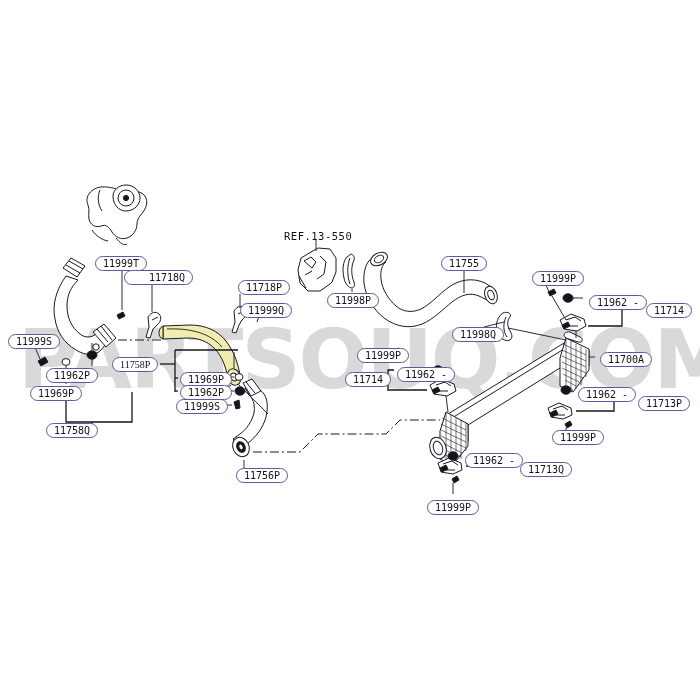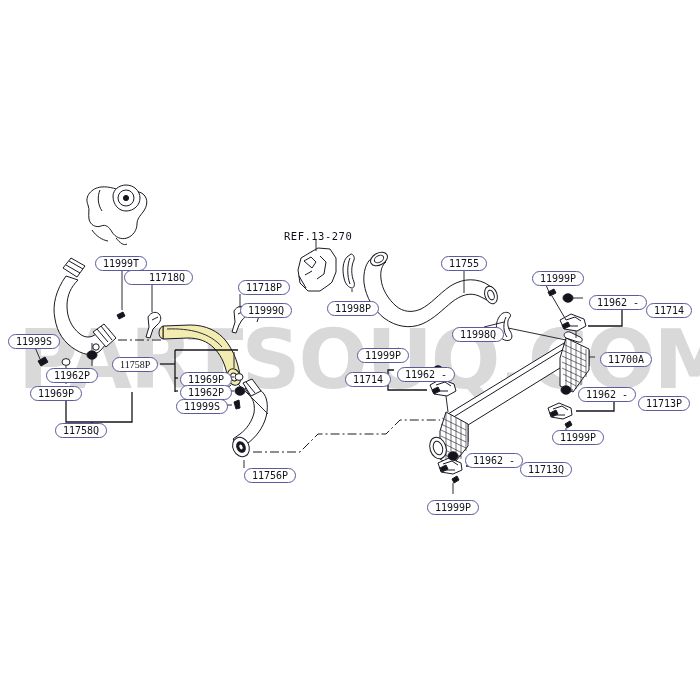--- a/index.html
+++ b/index.html
@@ -360,45 +360,45 @@
       <path class="leader" d="M352 289 L352 292"></path>
       <path class="leader" d="M464 269 L464 293"></path>
       <path class="leader" d="M484 327 L504 322"></path>
       <path class="leader" d="M508 328 L566 340"></path>
       <path class="leader" d="M244 460 L244 468"></path>
       <path class="leader" d="M130 422 L130 422"></path>
     </g>
 
   </svg>
 
-  <div class="ref-text" style="left:284px; top:230px;">REF.13-270</div>
+  <div class="ref-text" style="left:284px; top:230px;">REF.13-550</div>
 
   <div class="label" style="left:95px;  top:256px;">11999T</div>
   <div class="label" style="left:124px; top:270px;padding-left:24px;">11718Q</div>
   <div class="label" style="left:8px;   top:334px;">11999S</div>
   <div class="label" style="left:46px;  top:368px;">11962P</div>
   <div class="label" style="left:30px;  top:386px;">11969P</div>
-  <div class="label" style="left:55px;  top:423px;">11758Q</div>
+  <div class="label" style="left:46px;  top:423px;">11758Q</div>
   <div class="label" style="left:112px; top:357px;font-family:Liberation Serif, serif;">11758P</div>
   <div class="label" style="left:180px; top:372px;">11969P</div>
   <div class="label" style="left:180px; top:385px;">11962P</div>
   <div class="label" style="left:176px; top:399px;">11999S</div>
   <div class="label" style="left:218px; top:280px;margin-left:20px;">11718P</div>
   <div class="label" style="left:240px; top:303px;">11999Q</div>
-  <div class="label" style="left:327px; top:293px;margin-top:8px;">11998P</div>
+  <div class="label" style="left:327px; top:293px;">11998P</div>
   <div class="label" style="left:441px; top:256px;">11755</div>
   <div class="label" style="left:452px; top:327px;">11998Q</div>
   <div class="label" style="left:532px; top:271px;">11999P</div>
   <div class="label" style="left:589px; top:295px;">11962 -</div>
   <div class="label" style="left:646px; top:303px;">11714</div>
   <div class="label" style="left:600px; top:352px;">11700A</div>
   <div class="label" style="left:357px; top:348px;">11999P</div>
   <div class="label" style="left:397px; top:367px;">11962 -</div>
   <div class="label" style="left:345px; top:372px;">11714</div>
   <div class="label" style="left:578px; top:387px;">11962 -</div>
   <div class="label" style="left:638px; top:396px;">11713P</div>
   <div class="label" style="left:552px; top:430px;">11999P</div>
   <div class="label" style="left:465px; top:453px;">11962 -</div>
   <div class="label" style="left:520px; top:462px;">11713Q</div>
   <div class="label" style="left:427px; top:500px;">11999P</div>
-  <div class="label" style="left:244px; top:468px;">11756P</div>
+  <div class="label" style="left:236px; top:468px;">11756P</div>
 
 </div>
 
 </body></html>

